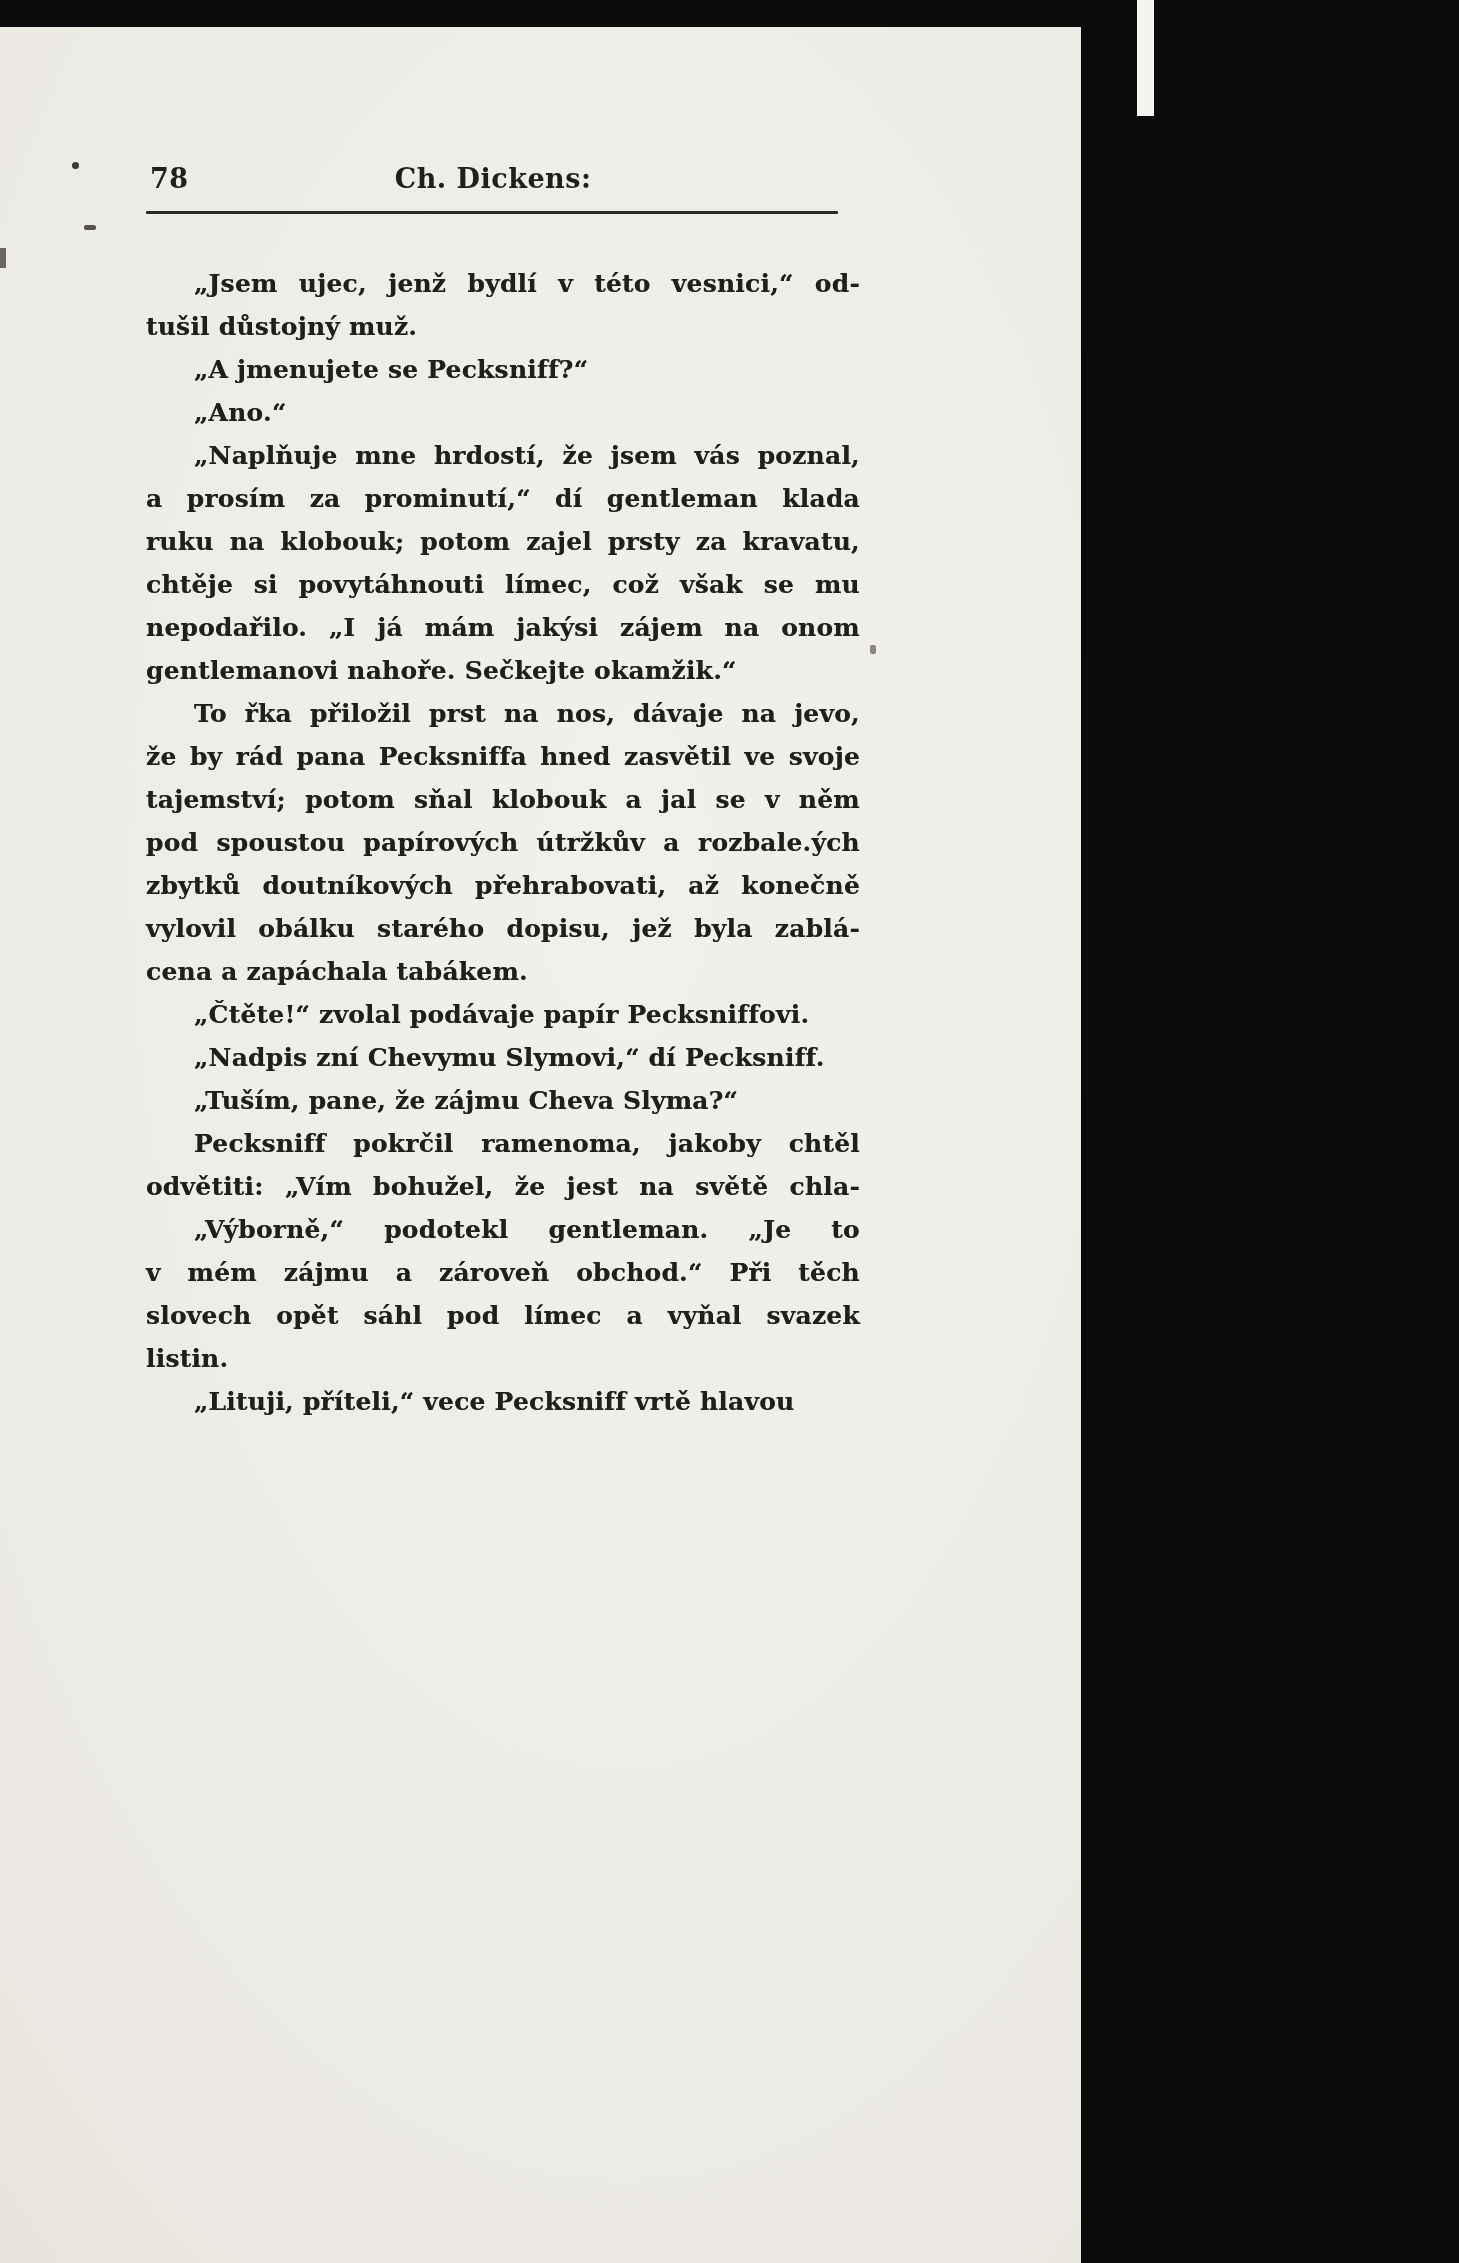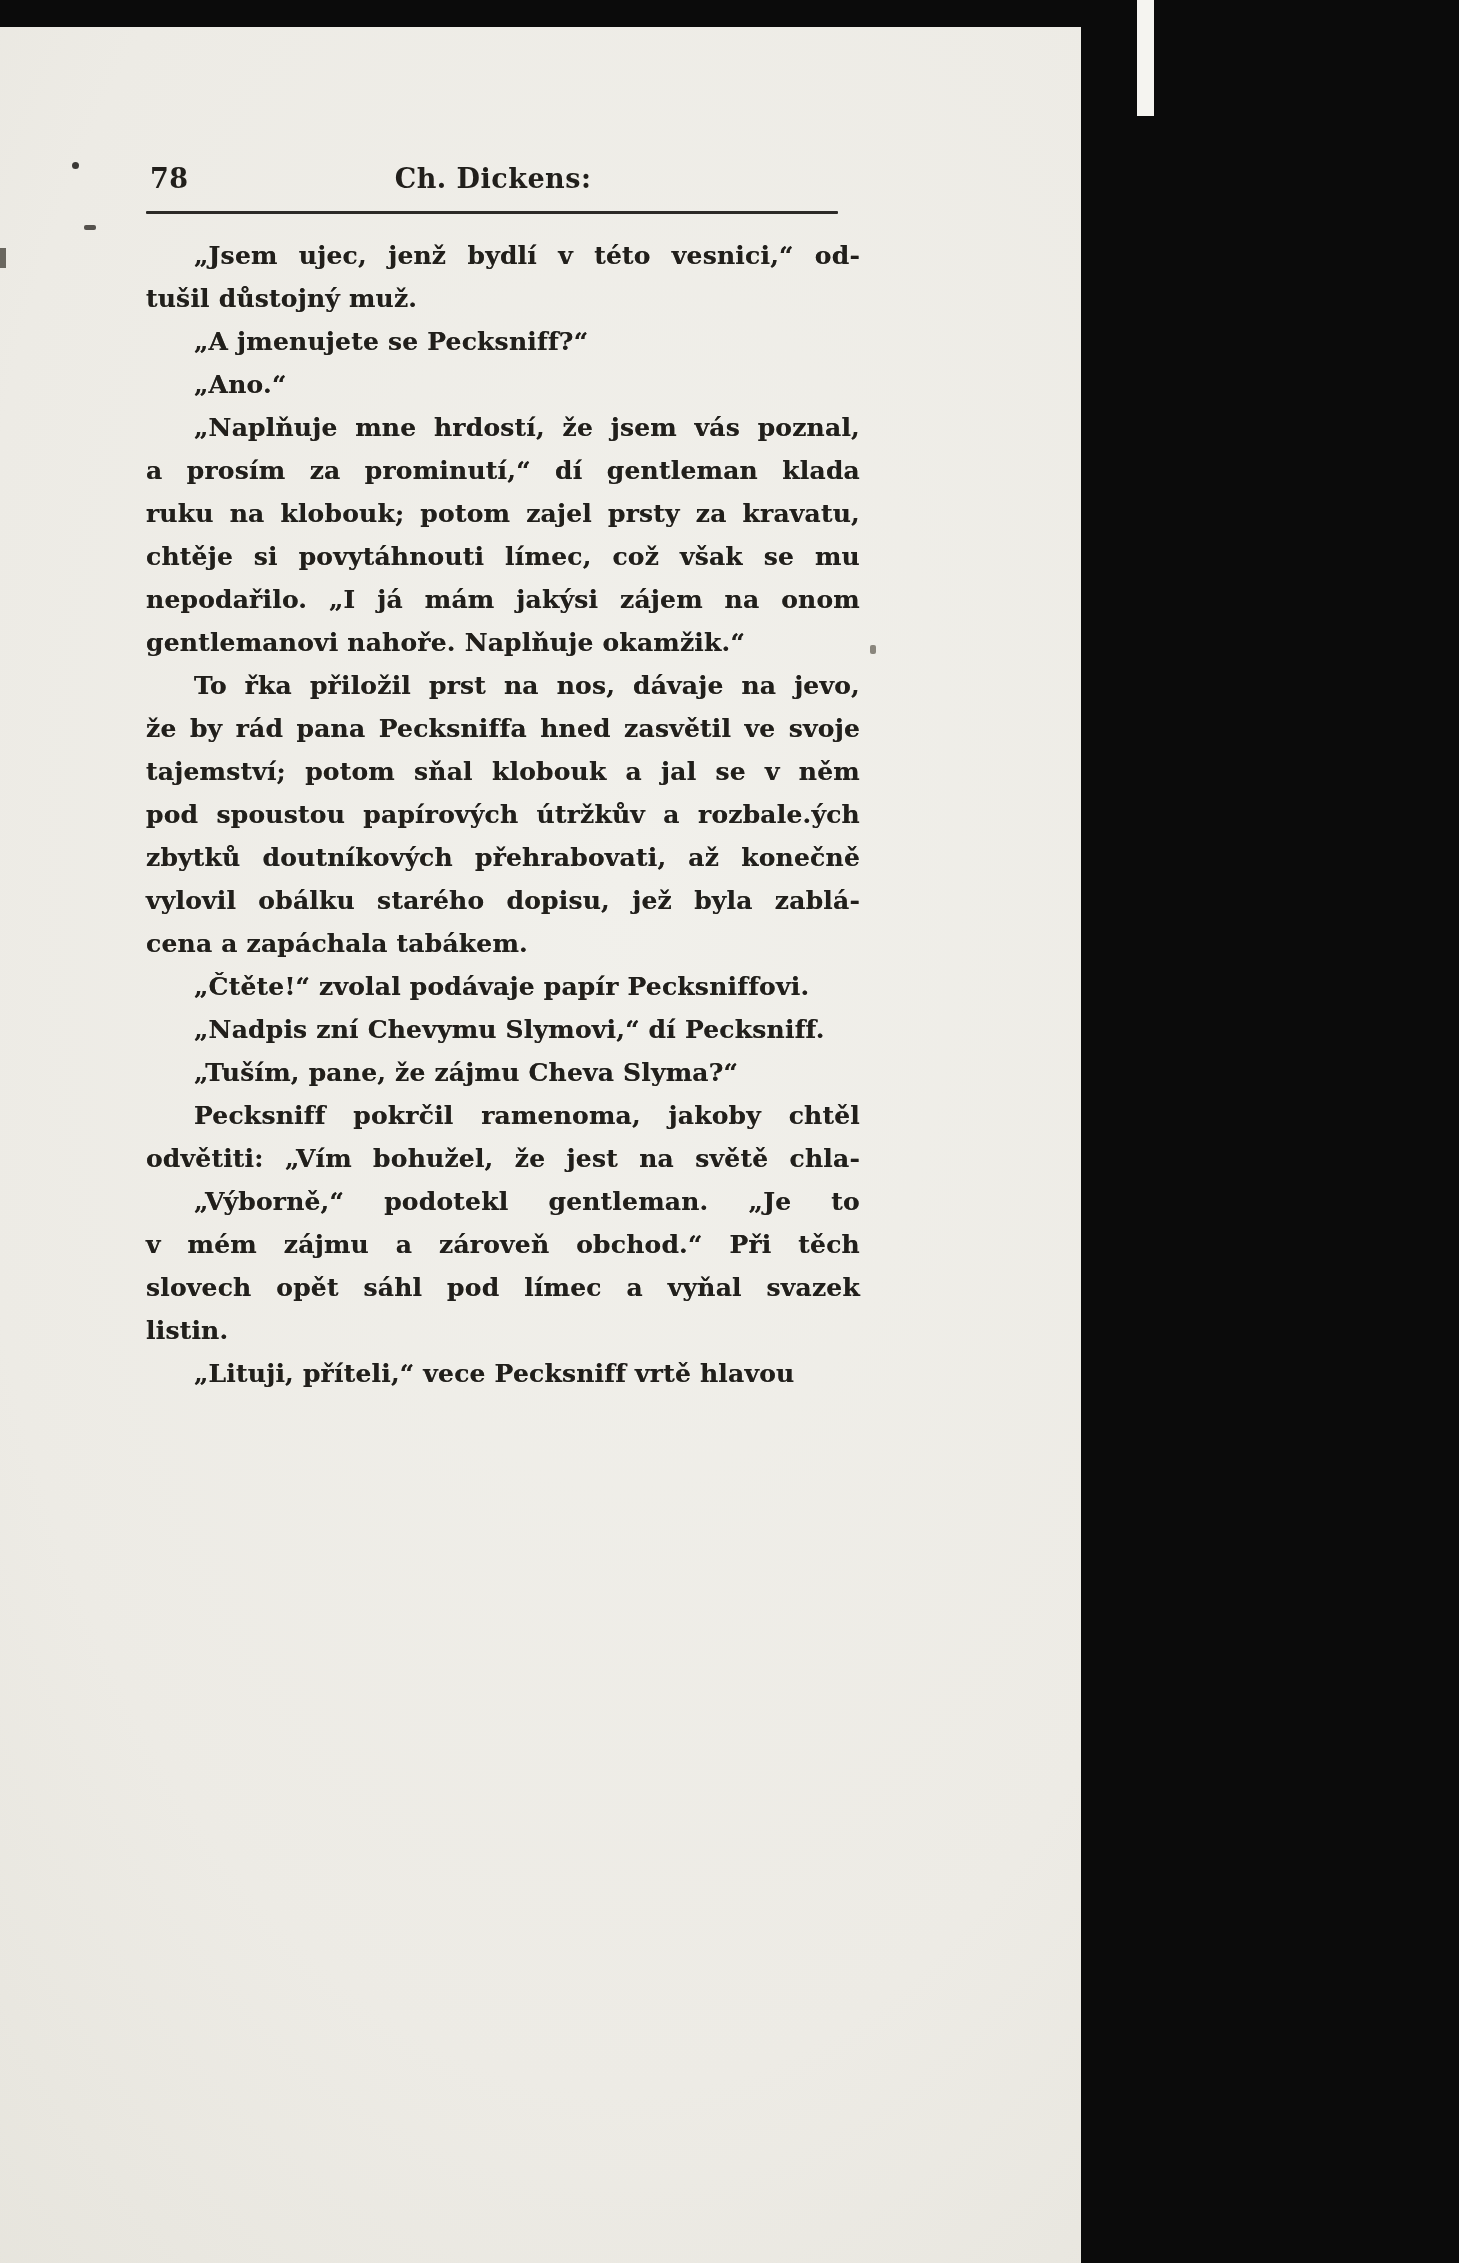--- a/index.html
+++ b/index.html
@@ -85,21 +85,21 @@
     text-align: center;
   }
   .rule {
     margin-top: 6px;
     width: 692px;
     height: 3px;
     background: #2c2a27;
     border-radius: 1px;
   }
   .text-block {
-    margin-top: 20px;
+    margin-top: 48px;
   }
   .paragraph {
     margin: 0;
   }
   .line {
     font-size: 25px;
     font-weight: bold;
     line-height: 43px;
     text-align: left;
     letter-spacing: 0.2px;
@@ -144,21 +144,21 @@
           </div>
           <div class="paragraph">
             <div class="line indent">„Ano.“</div>
           </div>
           <div class="paragraph">
             <div class="line indent just">„Naplňuje mne hrdostí, že jsem vás poznal,</div>
             <div class="line just">a prosím za prominutí,“ dí gentleman klada</div>
             <div class="line just">ruku na klobouk; potom zajel prsty za kravatu,</div>
             <div class="line just">chtěje si povytáhnouti límec, což však se mu</div>
             <div class="line just">nepodařilo. „I já mám jakýsi zájem na onom</div>
-            <div class="line">gentlemanovi nahoře. Naplňuje okamžik.“</div>
+            <div class="line">gentlemanovi nahoře. Sečkejte okamžik.“</div>
           </div>
           <div class="paragraph">
             <div class="line indent just">To řka přiložil prst na nos, dávaje na jevo,</div>
             <div class="line just">že by rád pana Pecksniffa hned zasvětil ve svoje</div>
             <div class="line just">tajemství; potom sňal klobouk a jal se v něm</div>
             <div class="line just">pod spoustou papírových útržkův a rozbale.ých</div>
             <div class="line just">zbytků doutníkových přehrabovati, až konečně</div>
             <div class="line just">vylovil obálku starého dopisu, jež byla zablá-</div>
             <div class="line">cena a zapáchala tabákem.</div>
           </div>

